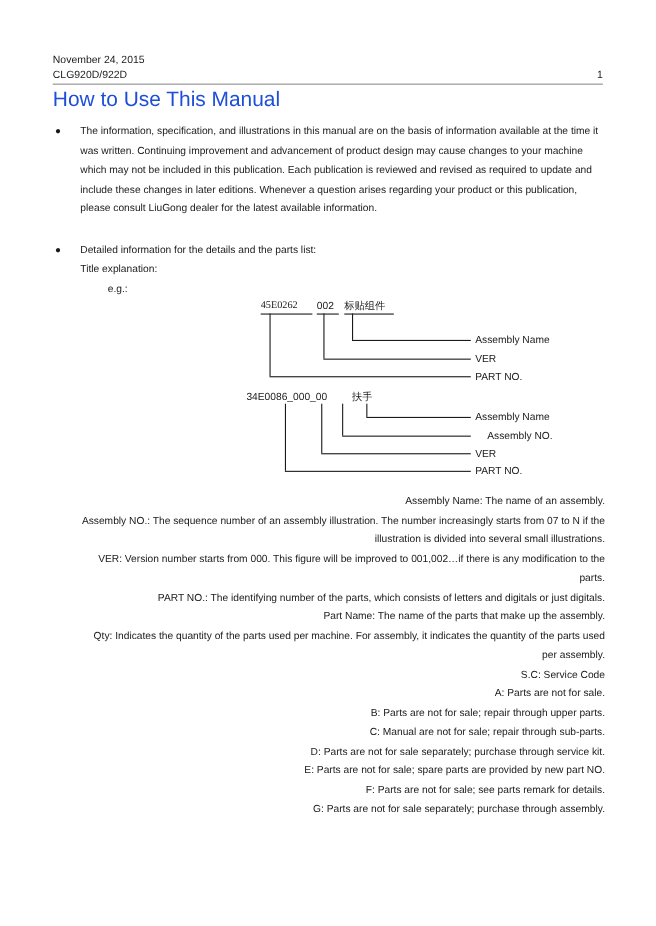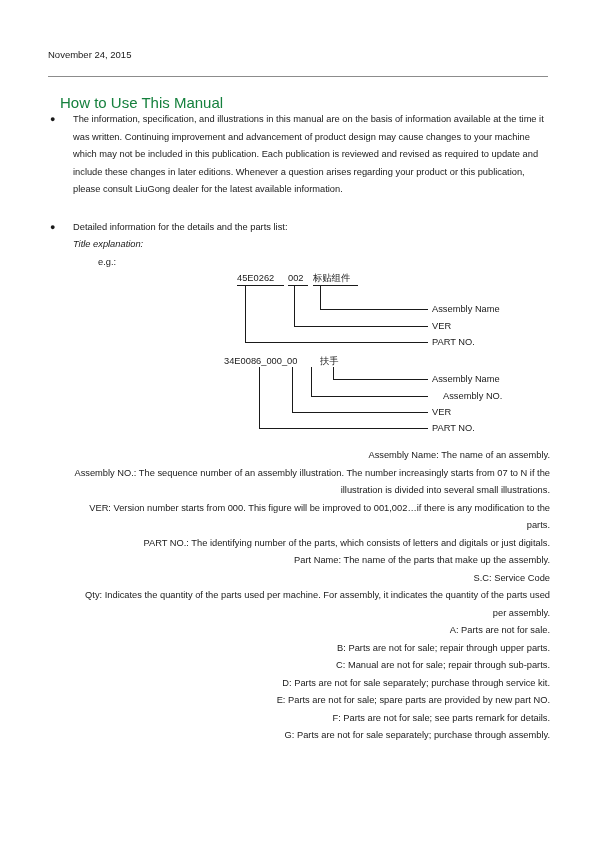--- a/index.html
+++ b/index.html
@@ -54,25 +54,25 @@
     width: 500px;
     height: 1px;
     background: #8c8c8c;
   }
 
   
   .doc-title {
     position: absolute;
     left: 48px;
     top: 81px;
-    font-size: 15px;
+    font-size: 19px;
     line-height: 20px;
     font-weight: normal;
-    color: #15803d;
-    margin: 12px;
+    color: #1d4ed8;
+    margin: 0;
   }
 
   
   .bullet-block {
     position: absolute;
     left: 48px;
     width: 502px;
   }
   .bullet-row {
     position: relative;
@@ -95,21 +95,21 @@
   .b1 { top: 111px; }
   .b2 { top: 219px; }
 
   .sub-line {
     position: absolute;
     left: 73px;
     font-size: 9.3px;
     line-height: 17.5px;
     color: #1a1a1a;
   }
-  .title-expl { top: 236px; font-style: italic; }
+  .title-expl { top: 236px; }
   .eg { top: 254px; left: 98px; }
 
   
   .diagram {
     position: absolute;
   }
   .diag1 { left: 0px; top: 272px; width: 596px; height: 80px; }
   .diag2 { left: 0px; top: 355px; width: 596px; height: 80px; }
 
   .diag-code {
@@ -157,20 +157,24 @@
     text-align: right;
   }
 </style>
 </head>
 <body>
 
 <div class="page">
 
   <div class="header">
     <div class="header-line">November 24, 2015</div>
+    <div class="header-line header-row2">
+      <span>CLG920D/922D</span>
+      <span class="header-pageno">1</span>
+    </div>
   </div>
   <div class="header-rule"></div>
 
   <h1 class="doc-title">How to Use This Manual</h1>
 
   <div class="bullet-block b1">
     <div class="bullet-row">
       <span class="bullet-dot">●</span>
       <div class="bullet-text">The information, specification, and illustrations in this manual are on the basis of information available at the time it was written. Continuing improvement and advancement of product design may cause changes to your machine which may not be included in this publication. Each publication is reviewed and revised as required to update and include these changes in later editions. Whenever a question arises regarding your product or this publication, please consult LiuGong dealer for the latest available information.</div>
     </div>
@@ -181,21 +185,21 @@
       <span class="bullet-dot">●</span>
       <div class="bullet-text">Detailed information for the details and the parts list:</div>
     </div>
   </div>
 
   <div class="sub-line title-expl">Title explanation:</div>
   <div class="sub-line eg">e.g.:</div>
 
   <div class="diagram diag1">
 
-    <span class="diag-code" style="left:237px; top:0px;">45E0262</span>
+    <span class="diag-code" style="left:237px; top:0px;font-family:Liberation Serif, serif;">45E0262</span>
     <span class="diag-code" style="left:288px; top:0px;">002</span>
     <span class="diag-code" style="left:313px; top:0px;">标贴组件</span>
 
     <div class="seg-underline" style="left:237px; top:13px; width:47px;"></div>
     <div class="seg-underline" style="left:288px; top:13px; width:20px;"></div>
     <div class="seg-underline" style="left:313px; top:13px; width:45px;"></div>
 
     <div class="vline" style="left:320px; top:13px; height:24px;"></div>
     <div class="hline" style="left:320px; top:37px; width:108px;"></div>
 
@@ -231,22 +235,22 @@
     <span class="diag-label" style="top:51px;">VER</span>
     <span class="diag-label" style="top:67px;">PART NO.</span>
   </div>
 
   <div class="defs">
     <div class="def-line">Assembly Name: The name of an assembly.</div>
     <div class="def-line">Assembly NO.: The sequence number of an assembly illustration. The number increasingly starts from 07 to N if the illustration is divided into several small illustrations.</div>
     <div class="def-line">VER: Version number starts from 000. This figure will be improved to 001,002…if there is any modification to the parts.</div>
     <div class="def-line">PART NO.: The identifying number of the parts, which consists of letters and digitals or just digitals.</div>
     <div class="def-line">Part Name: The name of the parts that make up the assembly.</div>
+    <div class="def-line">Qty: Indicates the quantity of the parts used per machine. For assembly, it indicates the quantity of the parts used per assembly.</div>
     <div class="def-line">S.C: Service Code</div>
-    <div class="def-line">Qty: Indicates the quantity of the parts used per machine. For assembly, it indicates the quantity of the parts used per assembly.</div>
     <div class="def-line">A: Parts are not for sale.</div>
     <div class="def-line">B: Parts are not for sale; repair through upper parts.</div>
     <div class="def-line">C: Manual are not for sale; repair through sub-parts.</div>
     <div class="def-line">D: Parts are not for sale separately; purchase through service kit.</div>
     <div class="def-line">E: Parts are not for sale; spare parts are provided by new part NO.</div>
     <div class="def-line">F: Parts are not for sale; see parts remark for details.</div>
     <div class="def-line">G: Parts are not for sale separately; purchase through assembly.</div>
   </div>
 
 </div>

